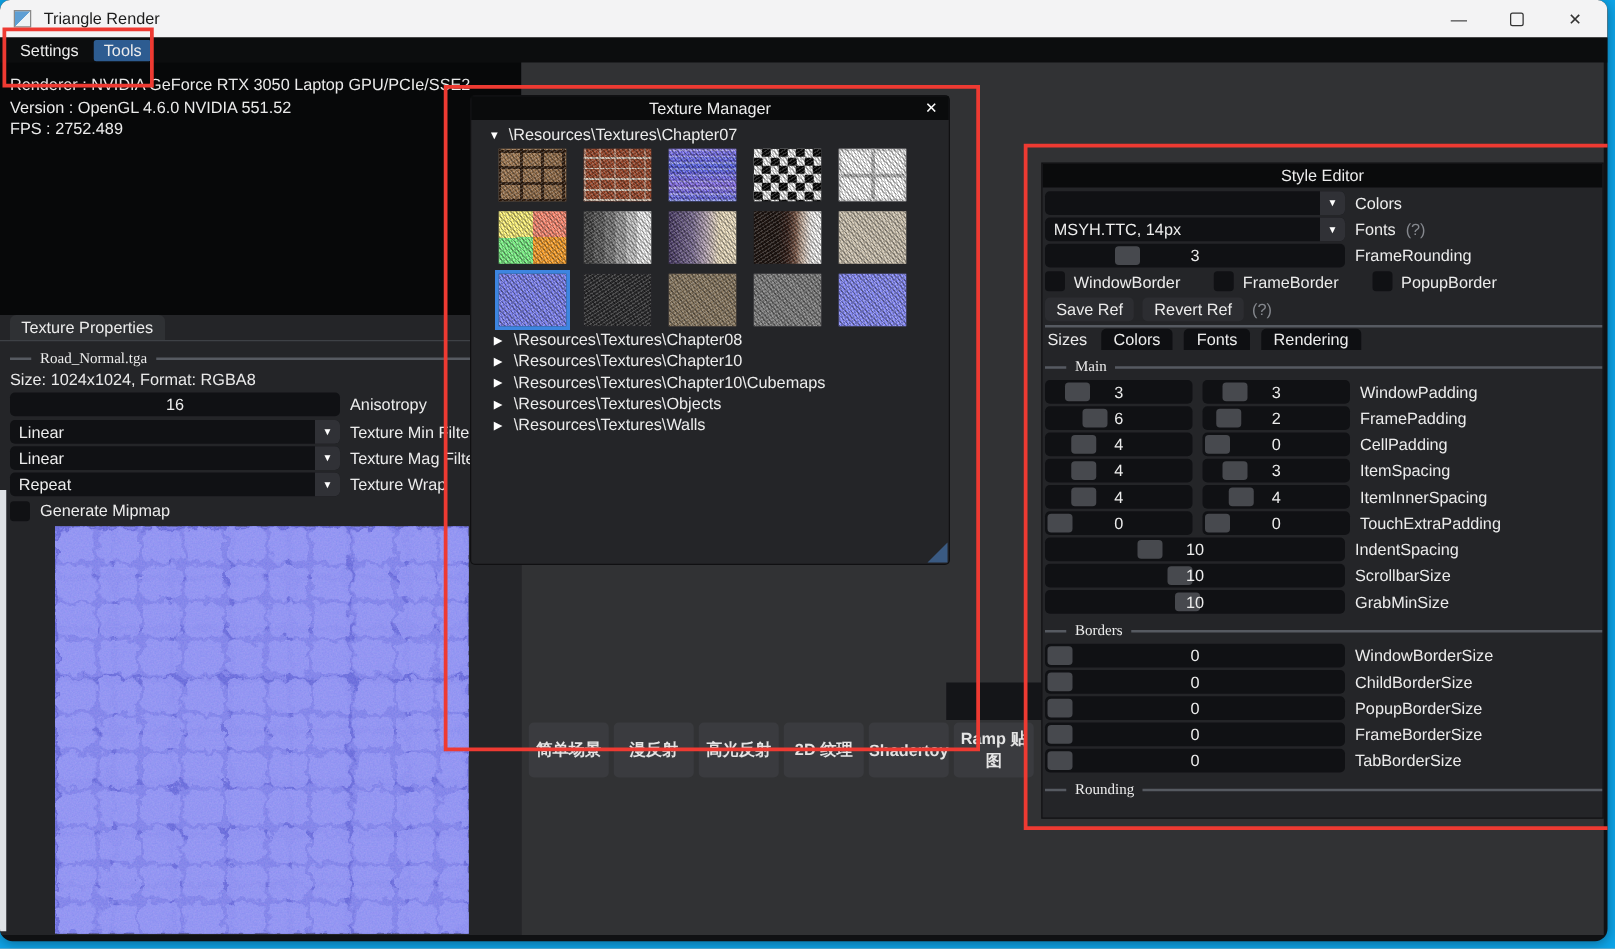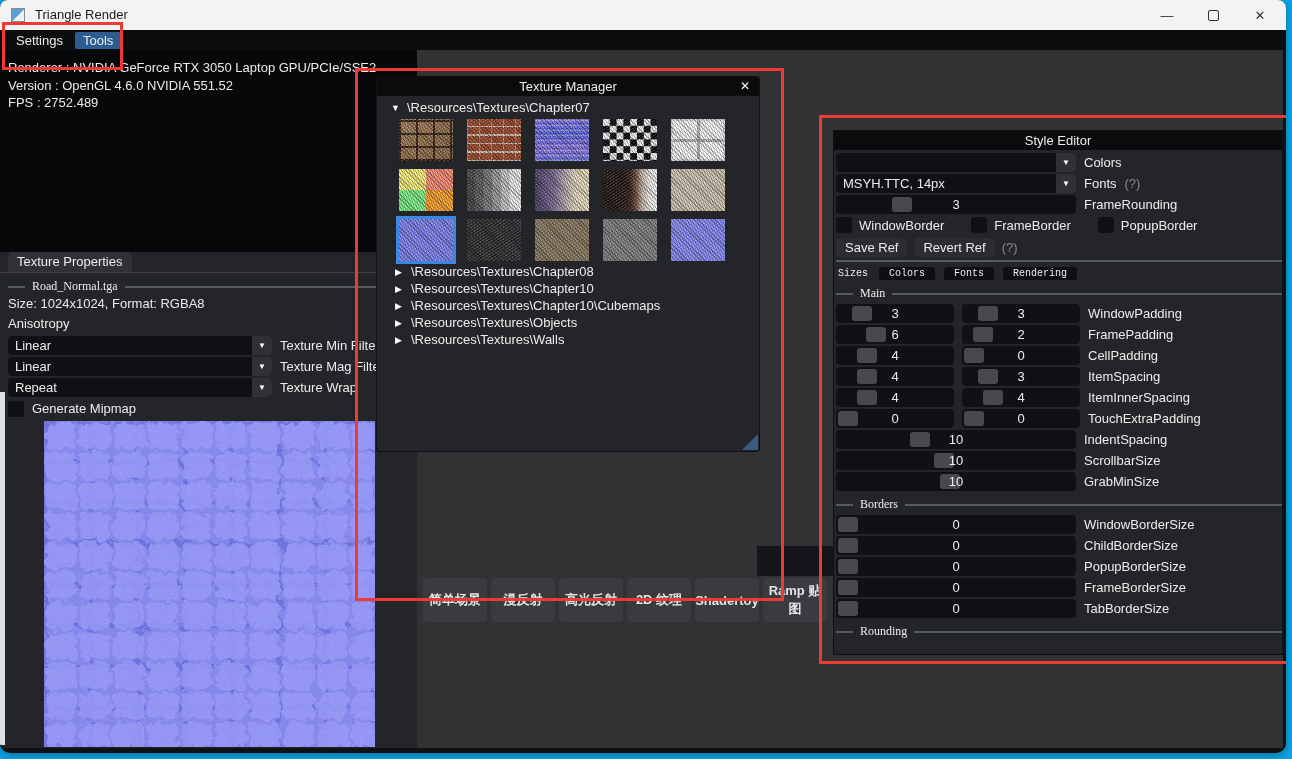--- a/index.html
+++ b/index.html
@@ -106,21 +106,21 @@
   
   .se{left:833px;top:130px;width:450px;height:525px;overflow:hidden;}
   .se-content{position:absolute;left:2px;top:22px;width:446px;}
   .se-row{display:flex;gap:8px;margin-bottom:2px;align-items:center;} .w240{width:240px;} .w118{width:118px;}
   .combo-wrap{position:relative;width:240px;height:19px;}
   .se-chkrow{display:flex;align-items:center;gap:7px;margin:3px 0 5px 0;}
   .se-chkrow .gap{width:13px;}
   .se-btnrow{display:flex;align-items:center;gap:7px;margin-bottom:3px;}
   .se-sep{height:2px;background:#565a61;margin:3px 0 1px 0;}
   .se-tabs{display:flex;gap:9px;align-items:flex-end;height:17px;margin-bottom:6px;}
-  .se-tab{font-size:10px;color:#ececec;padding:1px 10px;border-radius:4px 4px 0 0;background:#0e0f12;font-family:Liberation Mono, monospace;}
+  .se-tab{font-size:13px;color:#ececec;padding:1px 10px;border-radius:4px 4px 0 0;background:#0e0f12;}
   .se-tab[data-active="true"]{background:transparent;padding:1px 2px;}
   .sec-header{margin:6px 0 3px 0;text-align:right;}
   .pair-row .slider{width:118px;}
   .single-row .slider{width:240px;}
   .chklabel{color:#ececec;font-size:13px;}
   
   .ann{position:absolute;border:3px solid var(--accent_red,#ee3a32);z-index:50;pointer-events:none;}
   .ann1{left:2px;top:22px;width:115px;height:42px;}
   .ann2{left:355px;top:68px;width:423px;height:527px;}
   .ann3{left:819px;top:115px;width:466px;height:543px;}
@@ -177,20 +177,23 @@
 
     <div class="imwin tp">
       <div class="tp-tab">Texture Properties</div>
       <div class="tp-underline"></div>
       <div class="sep-text tp-sep">
         <span>Road_Normal.tga</span>
       </div>
       <div class="tp-meta">Size: 1024x1024, Format: RGBA8</div>
 
       <div class="tp-row" style="top:62px;">
+        <div class="frame tp-frame">
+          <span class="ctext">16</span>
+        </div>
         <span class="rowlabel">Anisotropy</span>
       </div>
 
       <div>
 
           <div class="tp-row combo-pos" style="top: 84px;">
             <div class="frame tp-frame">
               <span class="ftext">Linear</span>
               <span class="arrowbtn">▼</span>
             </div>

